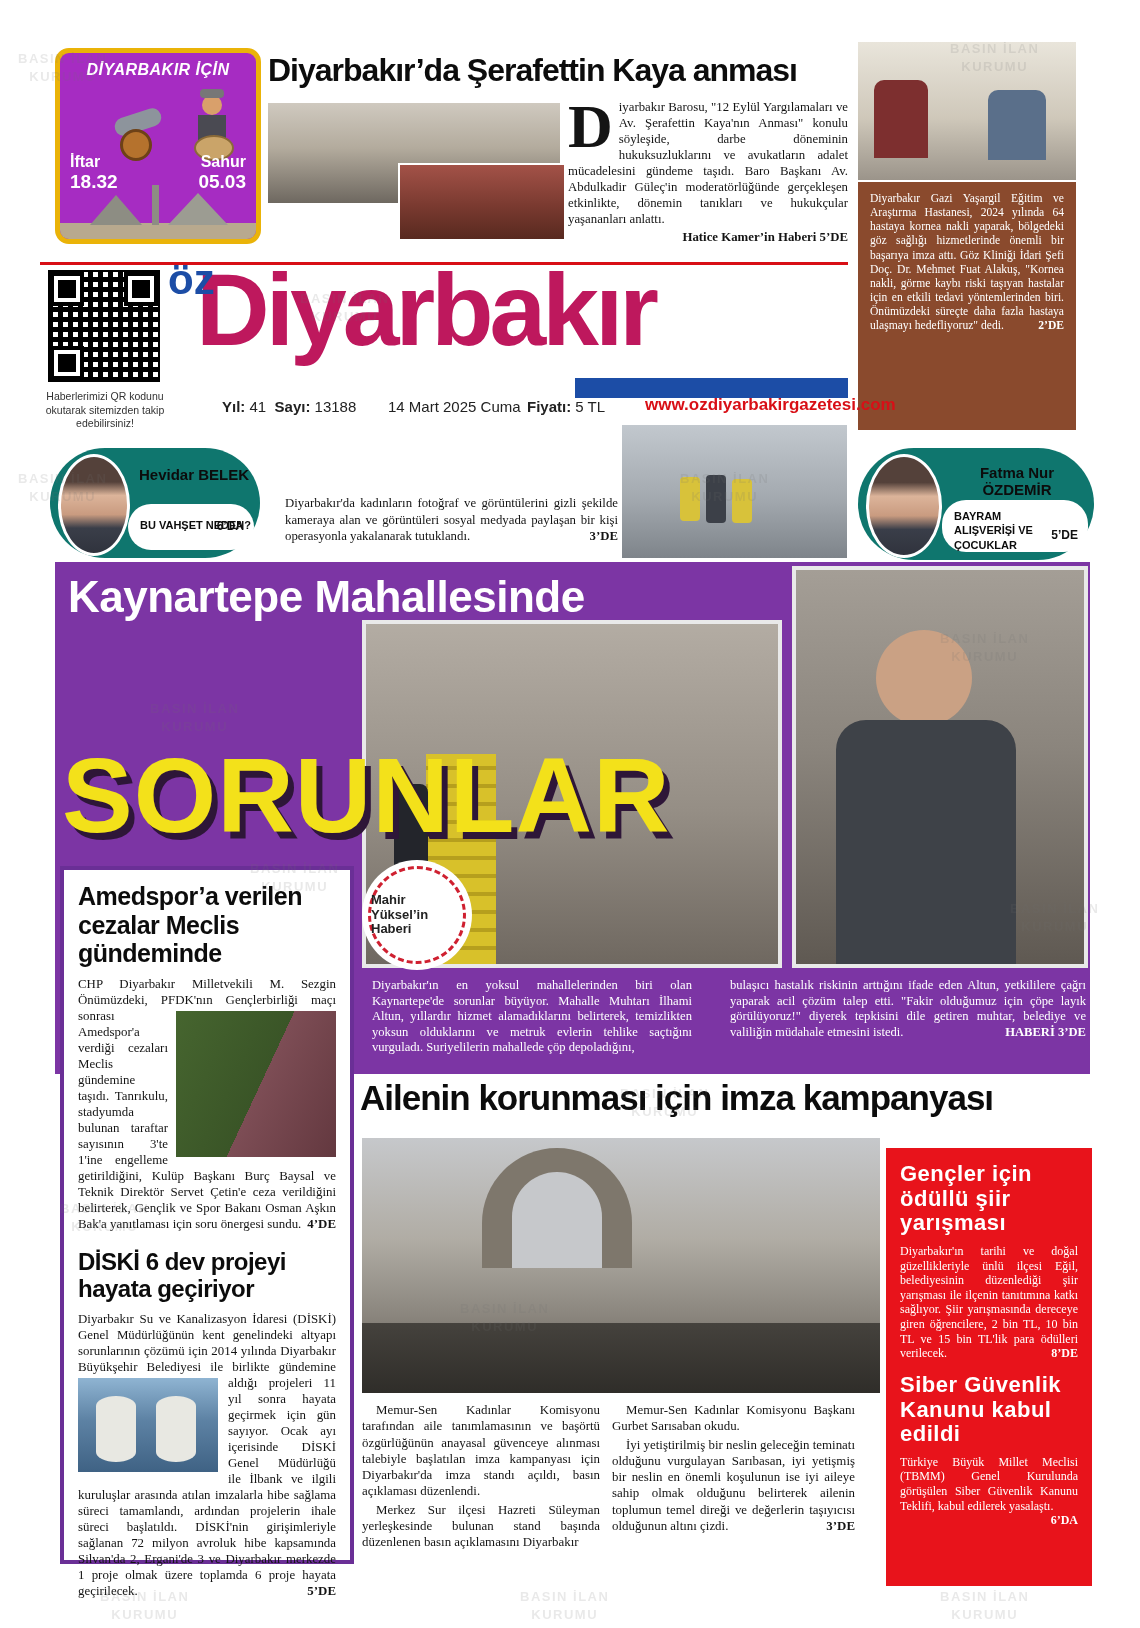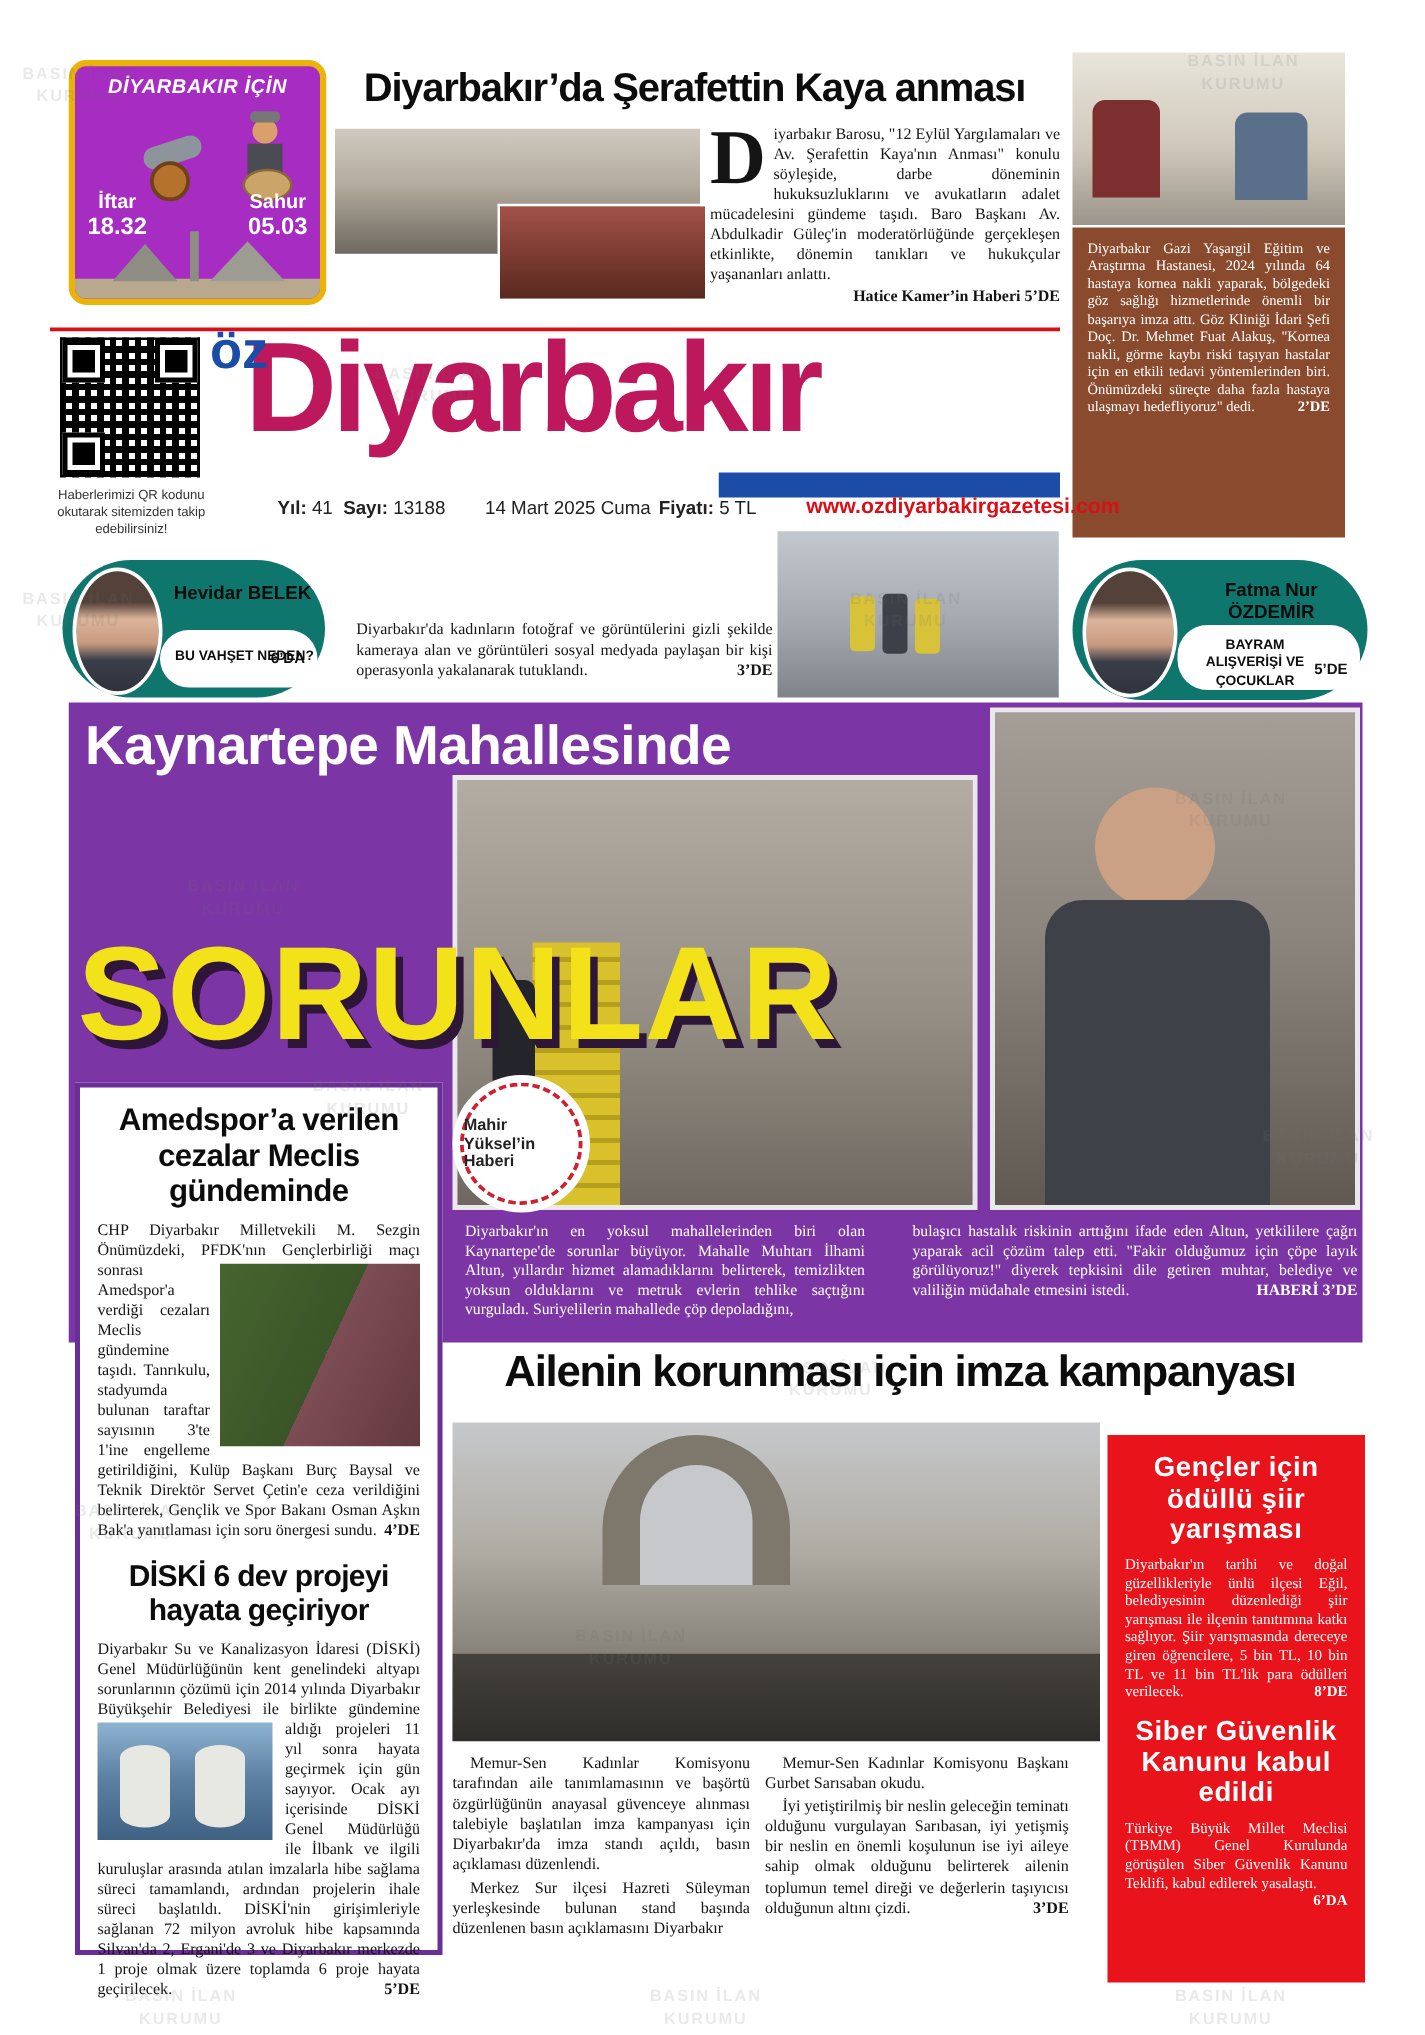--- a/index.html
+++ b/index.html
@@ -1,19 +1,19 @@
 <!DOCTYPE html>
 <html><head>
 <meta charset="utf-8">
 <style>
   html,body{margin:0;padding:0;background:#9a9a9a;}
   .page{position:relative;width:1140px;height:1628px;margin:0 auto;background:#ffffff;overflow:hidden;
         font-family:"Liberation Sans",sans-serif;color:#111;}
   .abs{position:absolute;}
-  .hl{font-family:"Liberation Sans",sans-serif;font-weight:bold;color:#0c0c0c;text-align:center;}
+  .hl{font-family:"Liberation Sans",sans-serif;font-weight:bold;color:#0c0c0c;}
   .serif{font-family:"Liberation Serif",serif;color:#141414;text-align:justify;}
   .white{color:#fff;}
   .pref{font-weight:bold;float:right;padding-left:6px;}
   .wm{position:absolute;color:#6f6f6f;opacity:.15;font-weight:bold;font-size:13px;letter-spacing:1.5px;
       white-space:pre-line;text-align:center;line-height:1.35;z-index:60;pointer-events:none;}
   .ph{position:absolute;overflow:hidden;}
   .card{position:absolute;background:#0f766e;border-radius:56px;}
   .avatar{position:absolute;border-radius:50%;border:3px solid #fff;
       background:linear-gradient(180deg,#54413a 0%,#54413a 26%,#dcb49a 40%,#c99b80 60%,#3a3e49 74%,#30333d 100%);}
   .pill{position:absolute;background:#fff;border-radius:24px;}
@@ -237,21 +237,21 @@
     <p class="serif" style="margin:0;font-size:12.9px;line-height:1.26;text-indent:14px;">Memur-Sen Kadınlar Komisyonu Başkanı Gurbet Sarısaban okudu.</p>
     <p class="serif" style="margin:2px 0 0 0;font-size:12.9px;line-height:1.26;text-indent:14px;">
       <span>İyi yetiştirilmiş bir neslin geleceğin teminatı olduğunu vurgulayan Sarıbasan, iyi yetişmiş bir neslin en önemli koşulunun ise iyi aileye sahip olmak olduğunu belirterek ailenin toplumun temel direği ve değerlerin taşıyıcısı olduğunun altını çizdi.</span>
       <b class="pref">3’DE</b>
     </p>
   </div>
 
   <div class="abs" style="left:886px;top:1148px;width:206px;height:438px;background:#e8131b;padding:14px;box-sizing:border-box;">
     <div class="hl white" style="font-size:22px;line-height:1.12;letter-spacing:.5px;margin-bottom:8px;">Gençler için ödüllü şiir yarışması</div>
     <p class="serif white" style="margin:0;font-size:12px;line-height:1.22;color:#fff;">
-      <span>Diyarbakır'ın tarihi ve doğal güzellikleriyle ünlü ilçesi Eğil, belediyesinin düzenlediği şiir yarışması ile ilçenin tanıtımına katkı sağlıyor. Şiir yarışmasında dereceye giren öğrencilere, 5 bin TL, 10 bin TL ve 11 bin TL'lik para ödülleri verilecek.</span>
+      <span>Diyarbakır'ın tarihi ve doğal güzellikleriyle ünlü ilçesi Eğil, belediyesinin düzenlediği şiir yarışması ile ilçenin tanıtımına katkı sağlıyor. Şiir yarışmasında dereceye giren öğrencilere, 2 bin TL, 10 bin TL ve 15 bin TL'lik para ödülleri verilecek.</span>
       <b class="pref">8’DE</b>
     </p>
     <div class="hl white" style="font-size:22px;line-height:1.12;letter-spacing:.5px;margin:12px 0 8px 0;">Siber Güvenlik Kanunu kabul edildi</div>
     <p class="serif white" style="margin:0;font-size:12px;line-height:1.22;color:#fff;">
       <span>Türkiye Büyük Millet Meclisi (TBMM) Genel Kurulunda görüşülen Siber Güvenlik Kanunu Teklifi, kabul edilerek yasalaştı.</span>
       <b class="pref">6’DA</b>
     </p>
   </div>
 
 </div>

